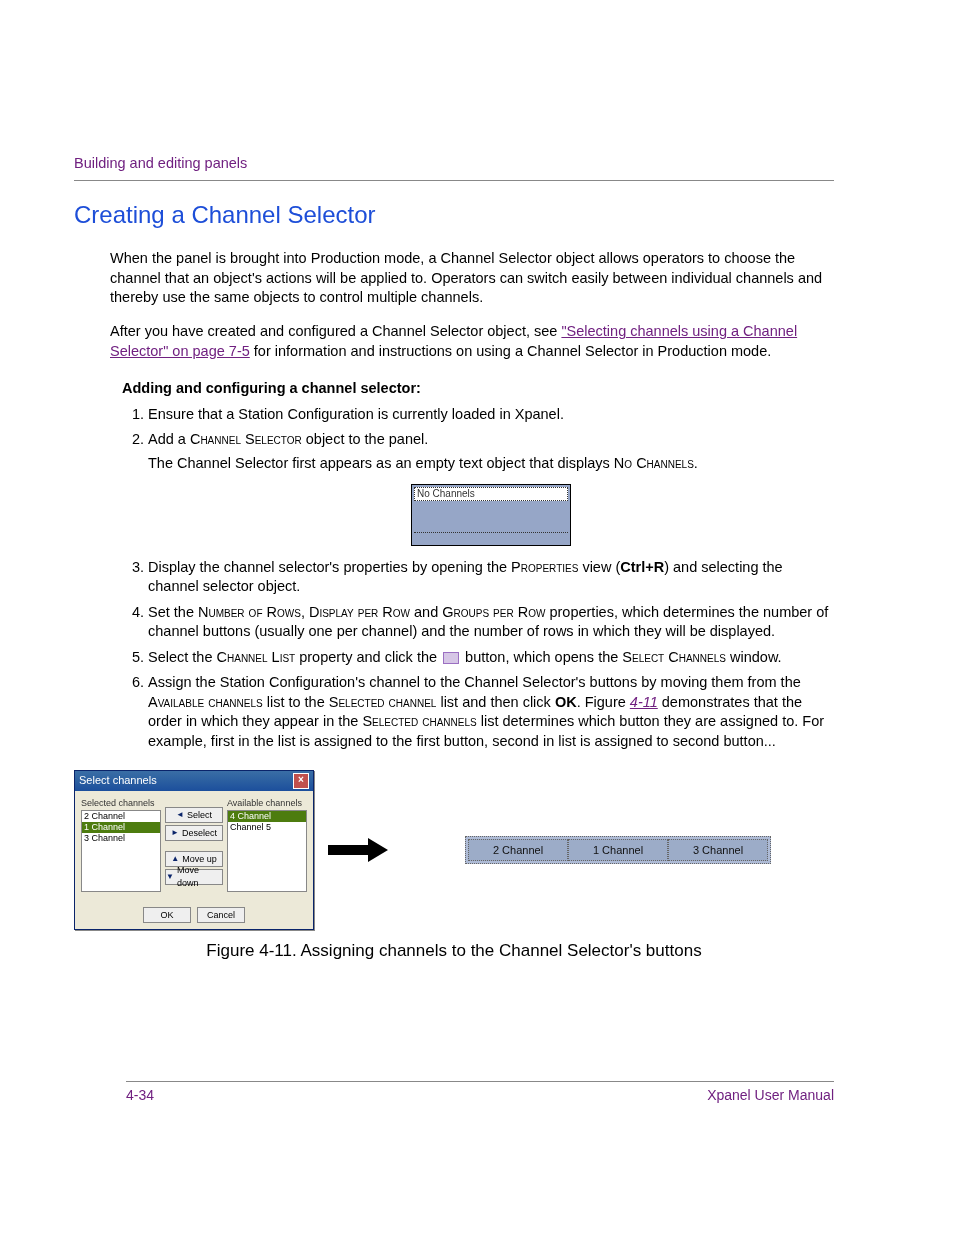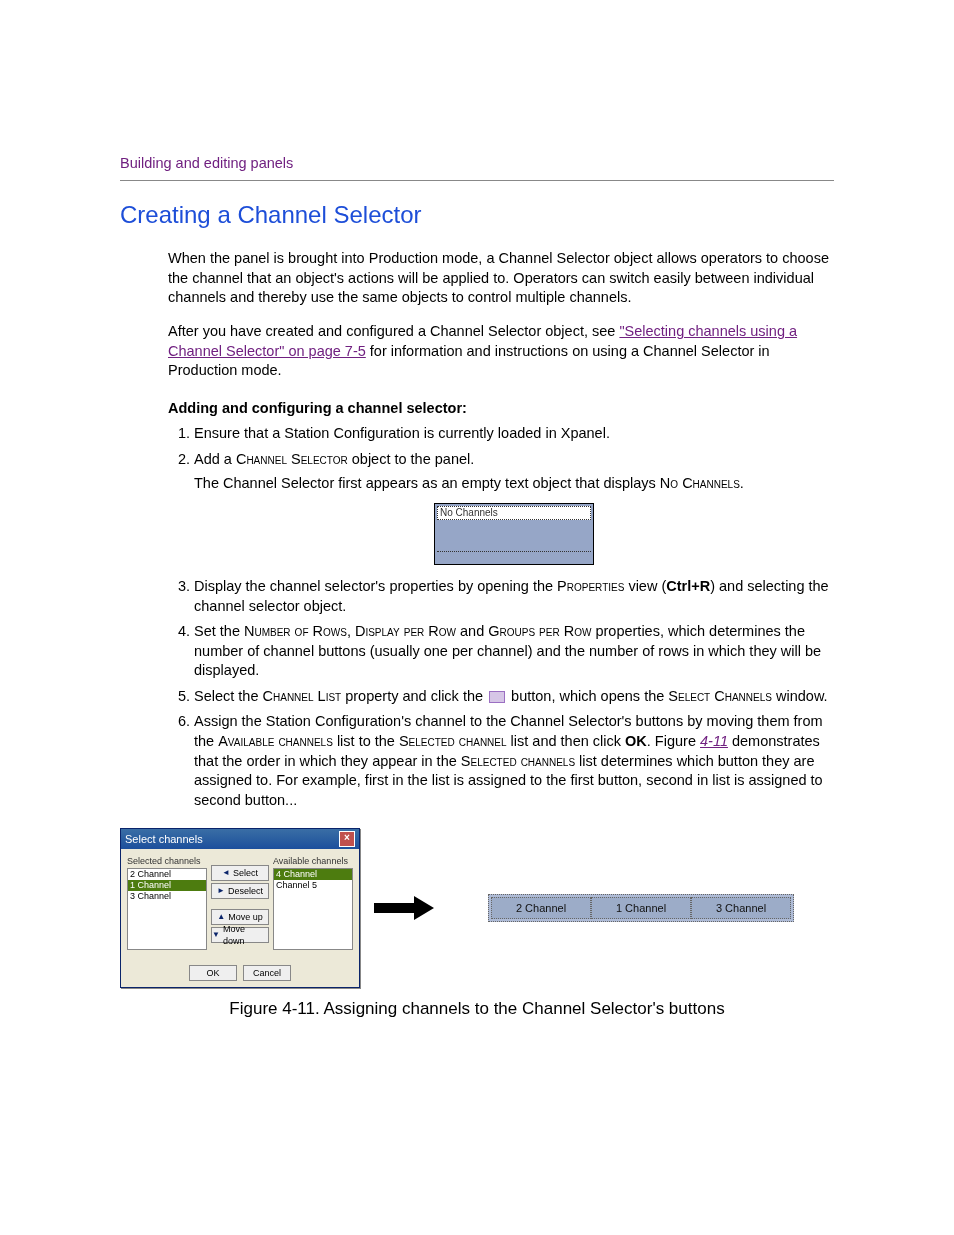--- a/index.html
+++ b/index.html
@@ -8,41 +8,41 @@
     background: #fff;
     font-family: Arial, Helvetica, sans-serif;
     font-size: 14.5px;
     color: #000;
     line-height: 1.35;
   }
   .page {
     width: 934px;
     min-height: 1235px;
     box-sizing: border-box;
-    padding: 154px 100px 120px 120px;
+    padding: 154px 100px 120px 74px;
     position: relative;
   }
   .breadcrumb {
     color: #702080;
     font-size: 14.5px;
     margin-bottom: 6px;
   }
   hr.rule {
     border: none;
     border-top: 1px solid #888;
     margin: 4px 0 18px 0;
   }
   h1.title {
     font-size: 24px;
     font-weight: normal;
     margin: 0 0 18px 0;
     color: #1d4ed8;
   }
   .body-text {
-    margin-left: 48px;
+    margin-left: 36px;
     margin-bottom: 12px;
   }
   .link {
     color: #702080;
     text-decoration: underline;
   }
   .figref {
     color: #702080;
     text-decoration: underline;
     font-style: italic;
@@ -349,14 +349,21 @@
       <div class="chansel">
         <div class="chanbtn">2 Channel</div>
         <div class="chanbtn">1 Channel</div>
         <div class="chanbtn">3 Channel</div>
       </div>
     </div>
   </div>
 
   <div class="caption">Figure 4-11. Assigning channels to the Channel Selector's buttons</div>
 
+  <div class="page-footer">
+    <hr>
+    <div class="row">
+      <span>4-34</span>
+      <span>Xpanel User Manual</span>
+    </div>
+  </div>
 
 </div>
 
 </body></html>

